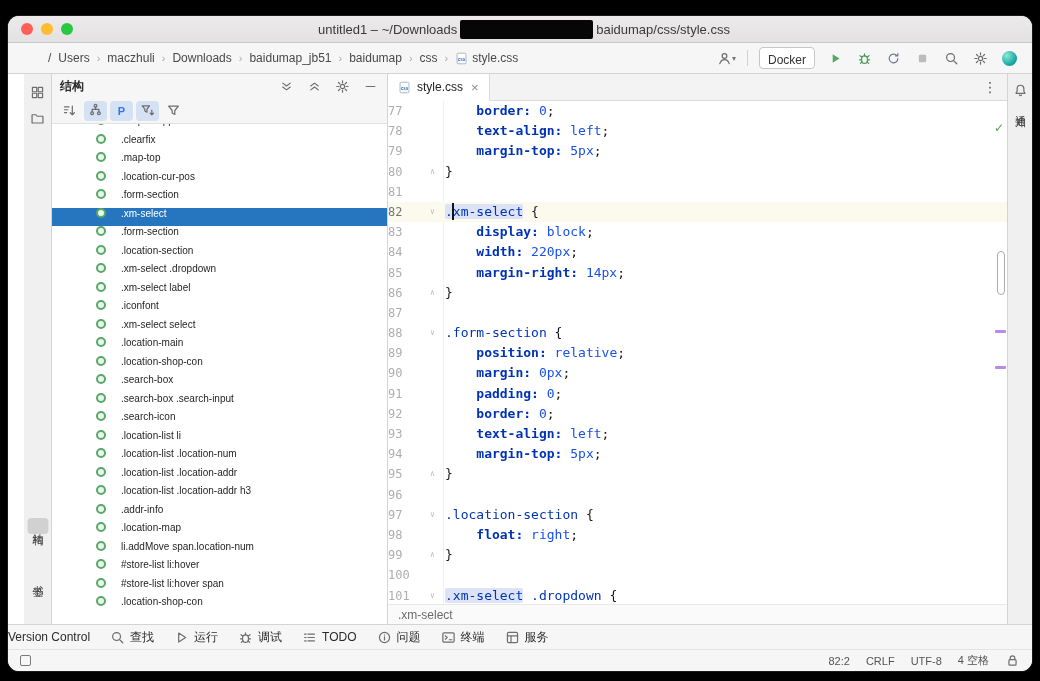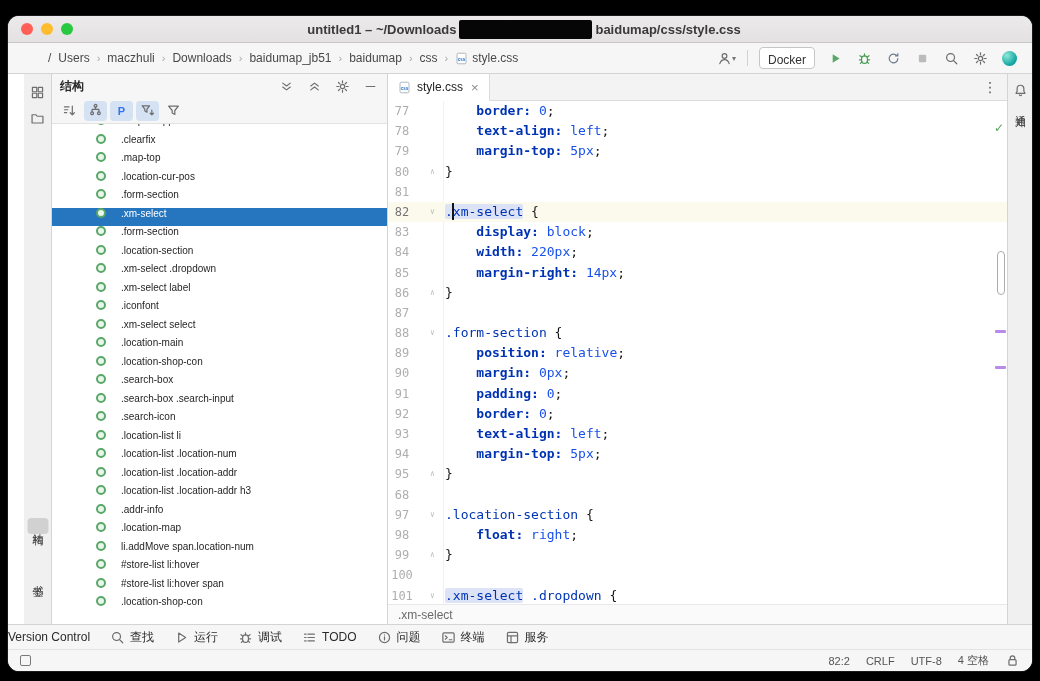--- a/index.html
+++ b/index.html
@@ -9,21 +9,21 @@
     background:#fff; border-radius:11px; overflow:hidden; display:flex; flex-direction:column;
     box-shadow:0 0 0 1px rgba(255,255,255,.10), 0 18px 40px rgba(0,0,0,.6); }
 
   
   .titlebar { flex:0 0 27px; background:linear-gradient(#ECEAEB,#E3E1E2); border-bottom:1px solid #C9C7C8;
     position:relative; display:flex; align-items:center; }
   .lights { display:flex; gap:8px; padding-left:13px; z-index:2; }
   .light { width:12px; height:12px; border-radius:50%; }
   .l-red{background:#FF5F57}.l-yellow{background:#FEBC2E}.l-green{background:#28C840}
   .title { position:absolute; left:8px; right:0; display:flex; justify-content:center; align-items:center;
-    font-size:13px; font-weight:bold; color:#3A3A3A; white-space:pre; }
+    font-size:13px; font-weight:normal; color:#3A3A3A; white-space:pre; }
   .redaction { display:inline-block; width:133px; height:19px; background:#060606; border-radius:2px; margin:0 3px; }
 
   
   .toolbar { flex:0 0 31px; background:#F7F6F6; border-bottom:1px solid #D4D4D4;
     display:flex; align-items:center; padding:0 14px 0 40px; }
   .crumbs { display:flex; align-items:center; gap:7px; font-size:12px; color:#494949; }
   .crumb { display:flex; align-items:center; gap:4px; cursor:default; }
   .crumb-sep { color:#A8A8A8; font-size:11px; }
   .toolbar-right { margin-left:auto; display:flex; align-items:center; gap:11px; }
   .tb-ic { height:20px; min-width:18px; display:flex; align-items:center; justify-content:center; }
@@ -67,21 +67,21 @@
   .tabbar { flex:0 0 27px; background:#F4F3F3; border-bottom:1px solid #DBDBDB; display:flex; align-items:stretch; }
   .tab { display:flex; align-items:center; gap:6px; padding:0 10px; background:#fff;
     border-right:1px solid #DBDBDB; font-size:12px; color:#222; margin-bottom:-1px; border-bottom:1px solid #fff; }
   .tab-close { color:#8B8B8B; font-size:13px; margin-left:2px; }
   .tab-dots { margin-left:auto; display:flex; align-items:center; padding:0 10px; color:#555;
     font-size:14px; letter-spacing:0; }
   .ebody { flex:1; position:relative; overflow:hidden; font-family:"DejaVu Sans Mono", monospace; }
   .lines { position:absolute; inset:0; }
   .line { display:flex; height:20.2px; line-height:20.2px; }
   .line.caret-line { background:#FCFAED; }
-  .ln { flex:0 0 34px; text-align:center; padding-right:6px; font-size:12px; color:#AEAEAE; }
+  .ln { flex:0 0 34px; text-align:left; padding-right:6px; font-size:12px; color:#AEAEAE; }
   .caret-line .ln { color:#747474; }
   .fold { flex:0 0 22px; text-align:center; font-size:8px; color:#BDBDBD; border-right:1px solid #F1F1F1; }
   .caret-line .fold { border-right-color:transparent; }
   .txt { white-space:pre; font-size:13px; color:#161616; padding-left:1px; }
   .txt .p { color:#0033B3; font-weight:bold; }
   .txt .v { color:#1750EB; }
   .txt .s { color:#0033B3; }
   .txt .sh { color:#0033B3; background:#DDE3F6; border-radius:2px; }
   .caret-bar { position:absolute; left:64px; top:102px; width:1.5px; height:17px; background:#141414; }
   .estripe { position:absolute; top:0; right:0; bottom:0; width:14px; }
@@ -512,21 +512,21 @@
               <span class="ln">94</span>
               <span class="fold"></span>
               <span class="txt"><span>    </span><span class="p">margin-top:</span><span> </span><span class="v">5px</span><span>;</span></span>
             </div>
             <div class="line">
               <span class="ln">95</span>
               <span class="fold">∧</span>
               <span class="txt"><span>}</span></span>
             </div>
             <div class="line">
-              <span class="ln">68</span>
+              <span class="ln">96</span>
               <span class="fold"></span>
               <span class="txt"></span>
             </div>
             <div class="line">
               <span class="ln">97</span>
               <span class="fold">∨</span>
               <span class="txt"><span class="s">.location-section</span><span> {</span></span>
             </div>
             <div class="line">
               <span class="ln">98</span>

